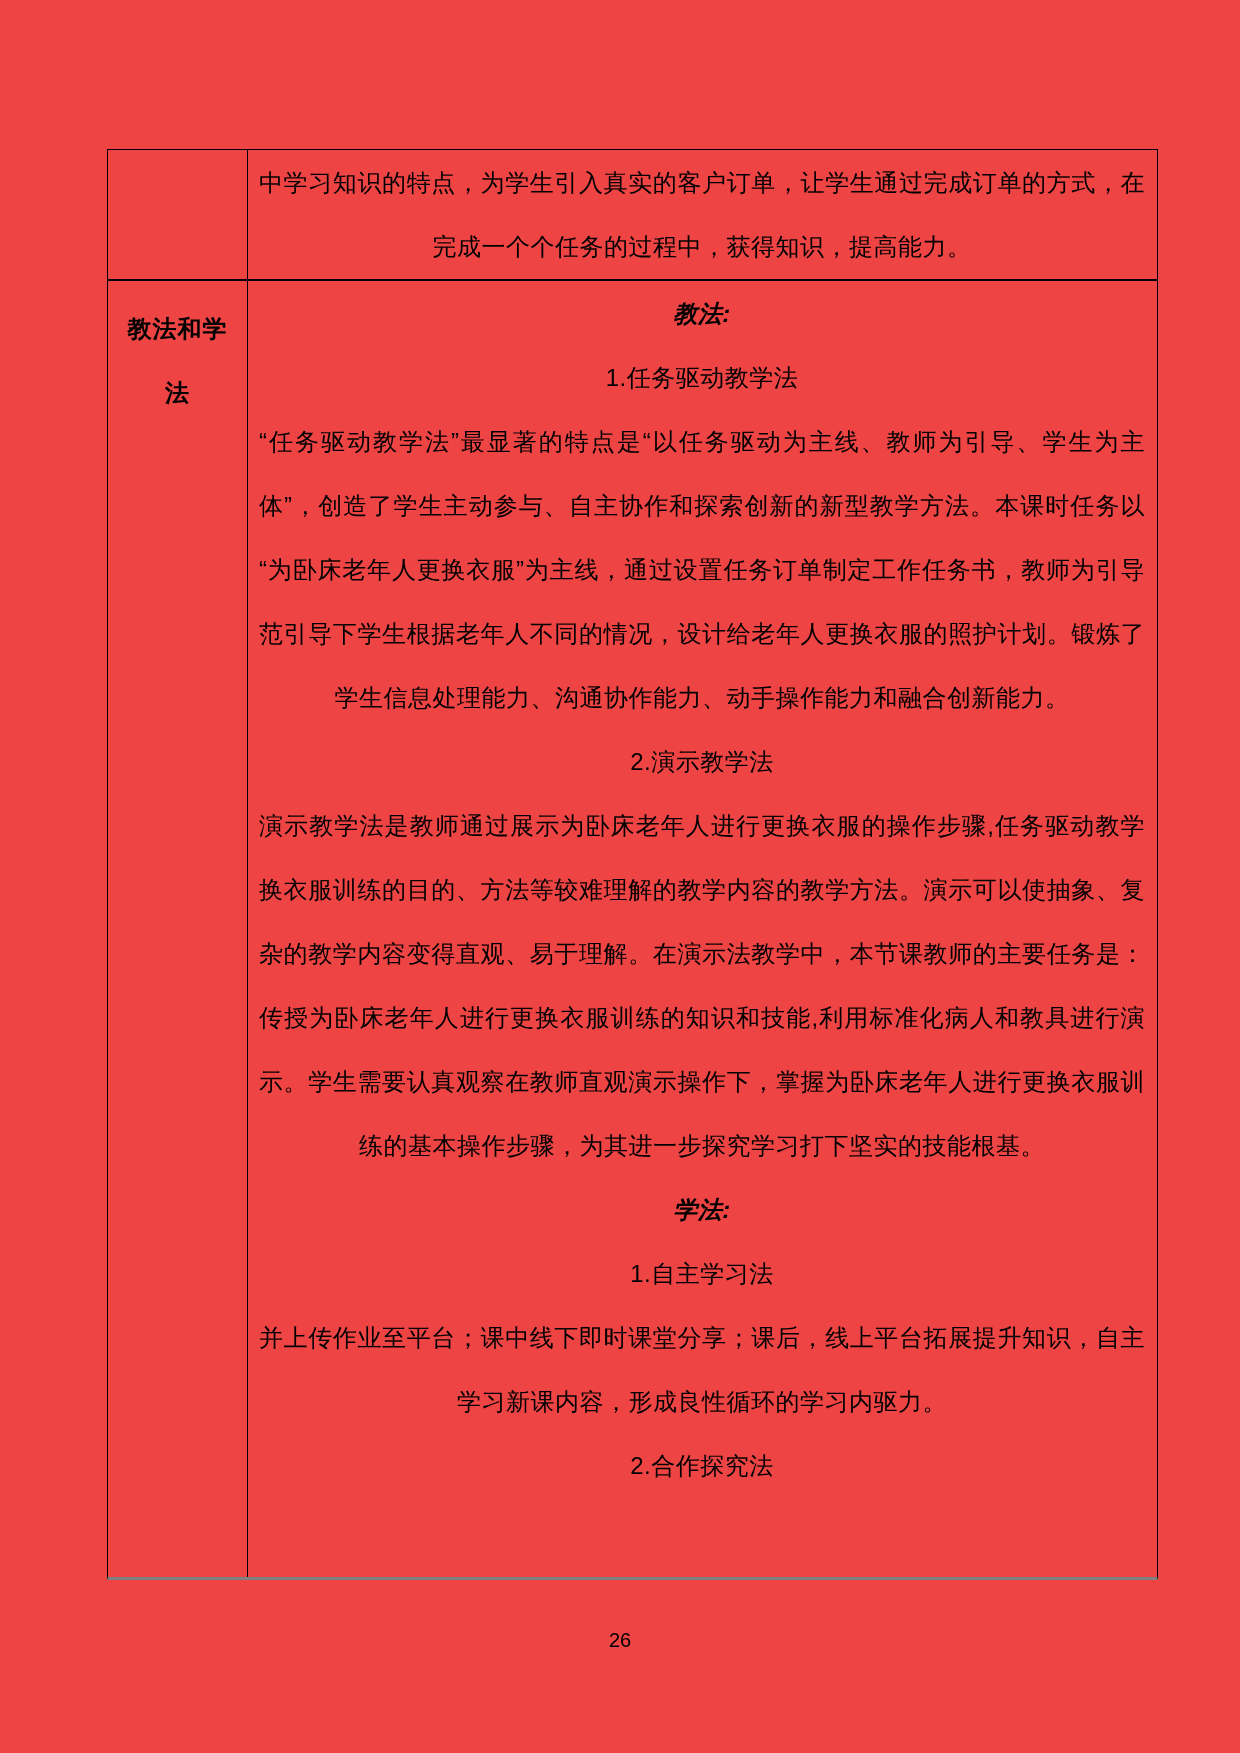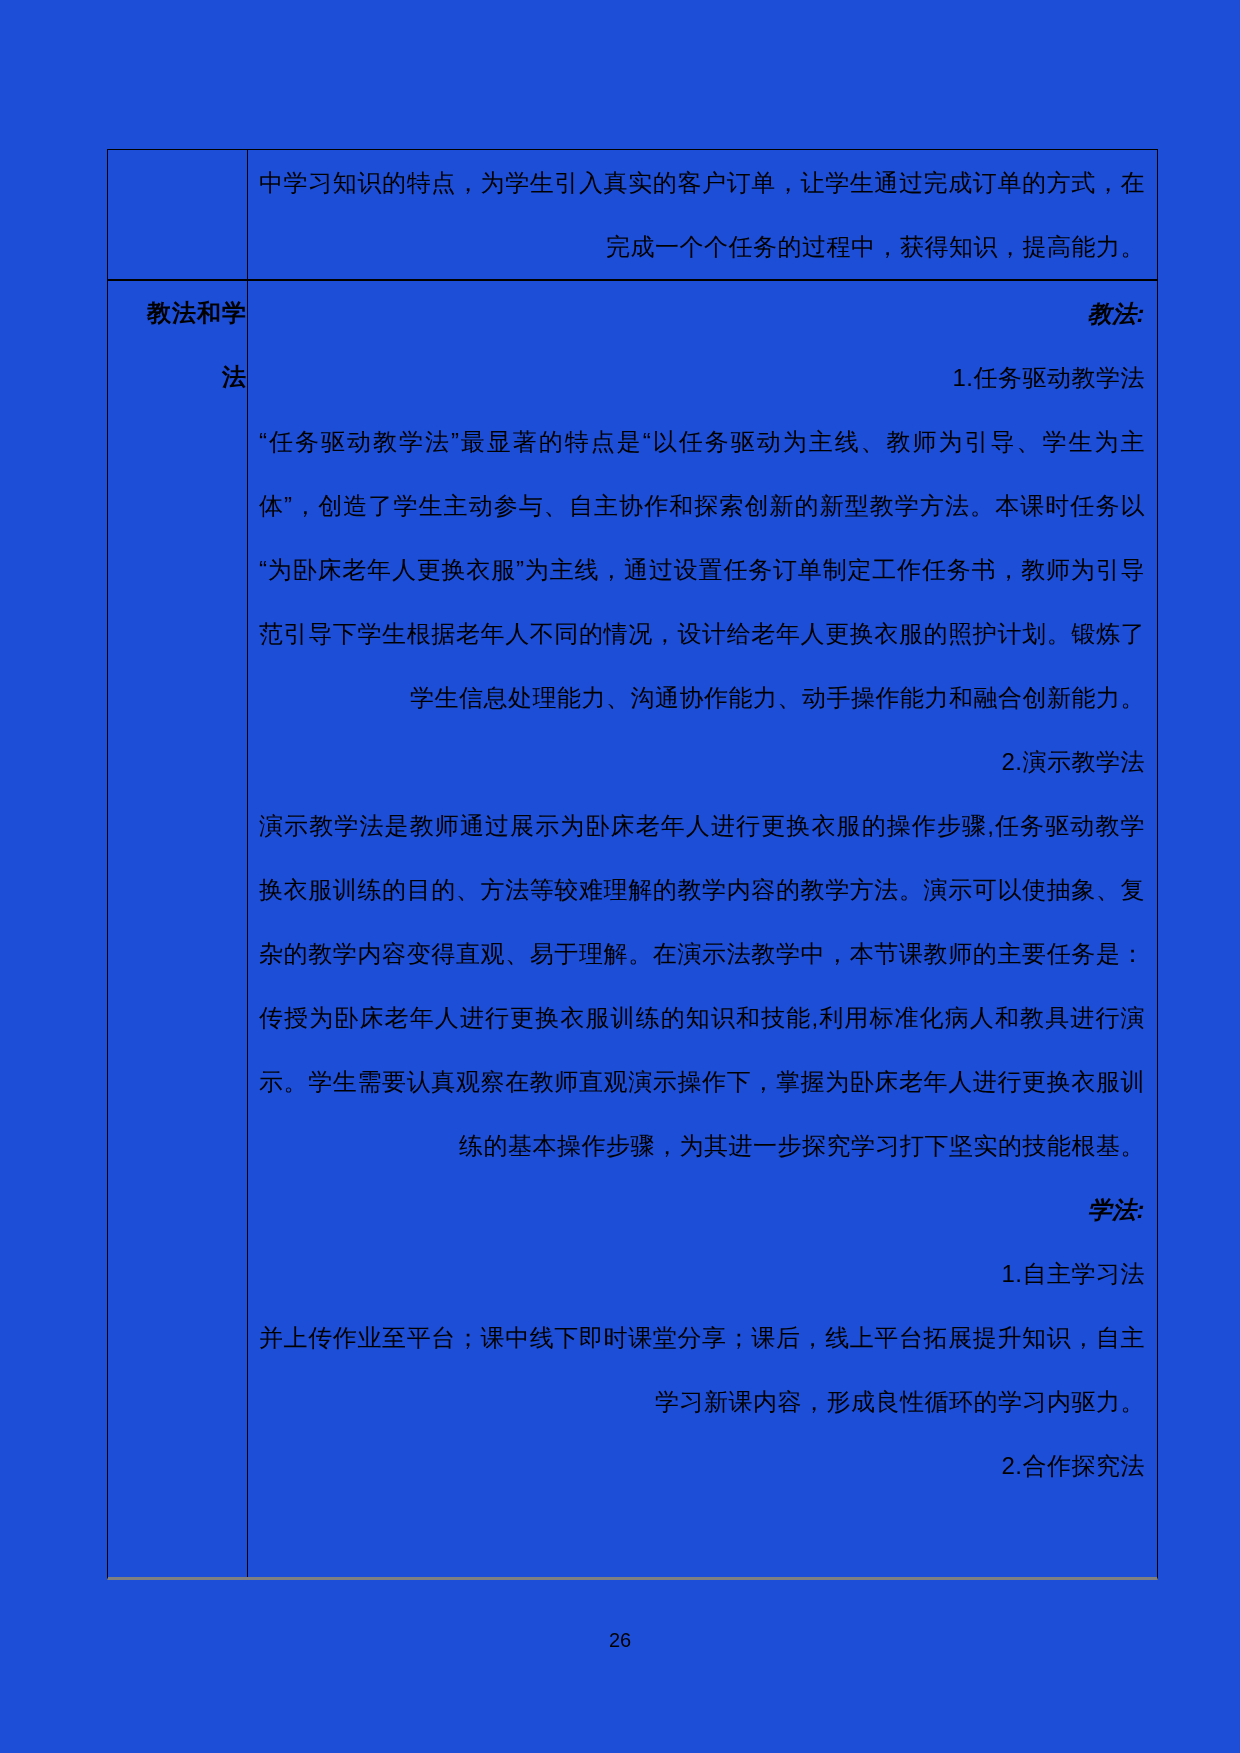--- a/index.html
+++ b/index.html
@@ -4,21 +4,21 @@
 <style>
   html, body {
     margin: 0;
     padding: 0;
     background: #ffffff;
   }
   .page {
     position: relative;
     width: 1240px;
     height: 1753px;
-    background: #1d4ed8;
+    background: #ef4444;
     font-family: "Liberation Sans", sans-serif;
     color: #000000;
     overflow: hidden;
   }
   .doc-table {
     position: absolute;
     left: 107px;
     top: 149px;
     width: 1051px;
     box-sizing: border-box;
@@ -39,34 +39,34 @@
     height: 1296px;
   }
   .cell {
     box-sizing: border-box;
   }
   .cell.left {
     width: 140px;
     border-right: 1px solid #000000;
     text-align: center;
     font-weight: bold;
-    padding-top: 0px;
+    padding-top: 16px;
     flex: none;
   }
   .cell.right {
     flex: 1;
     padding: 1px 12px 0 11px;
     overflow: hidden;
   }
   .tline {
     font-size: 24px;
     line-height: 64px;
     height: 64px;
     overflow: hidden;
-    text-align: right;
+    text-align: center;
     letter-spacing: 0.5px;
   }
   .tline.bold {
     font-weight: bold;
     font-style: italic;
   }
   .tline.jfy {
     text-align: justify;
     text-align-last: justify;
   }

